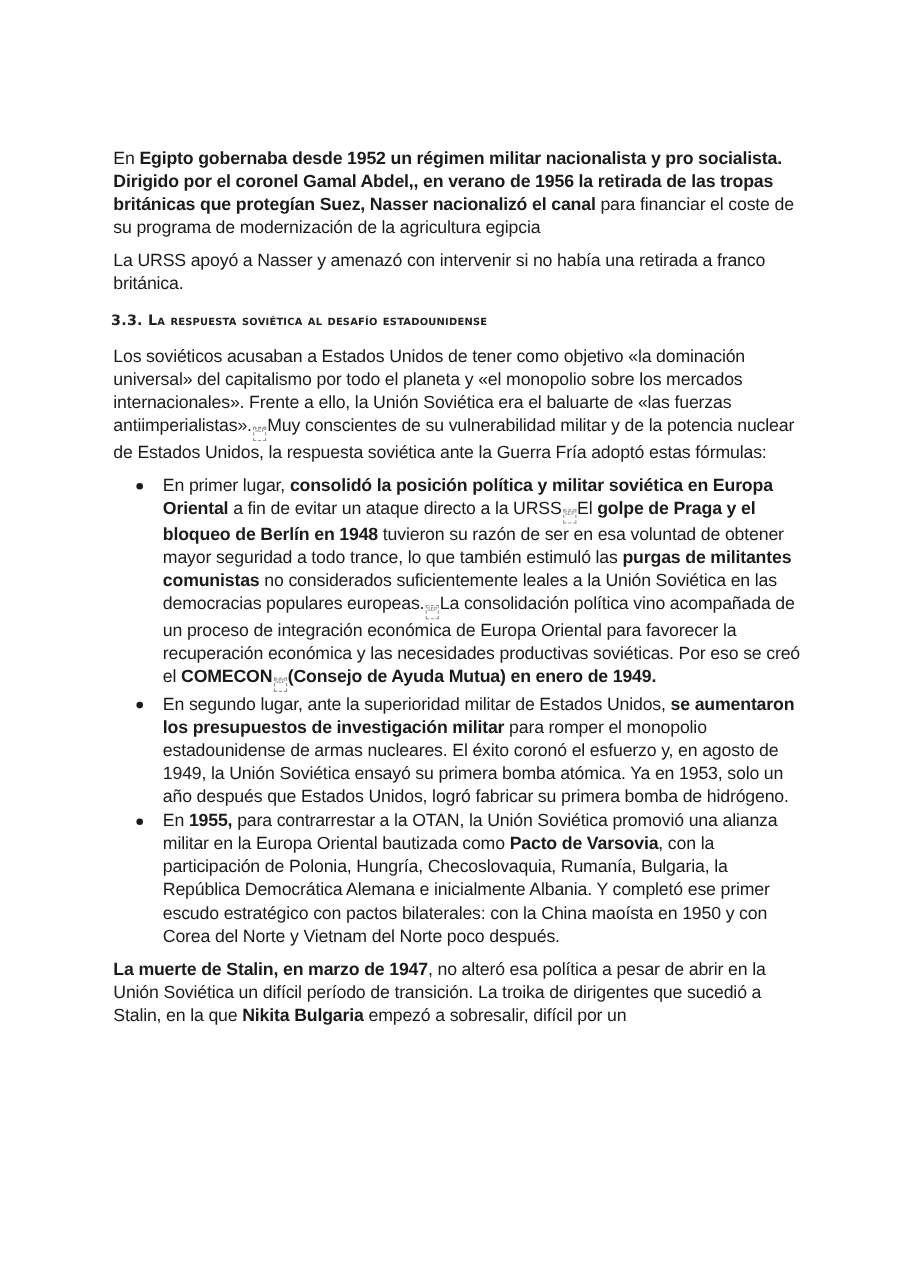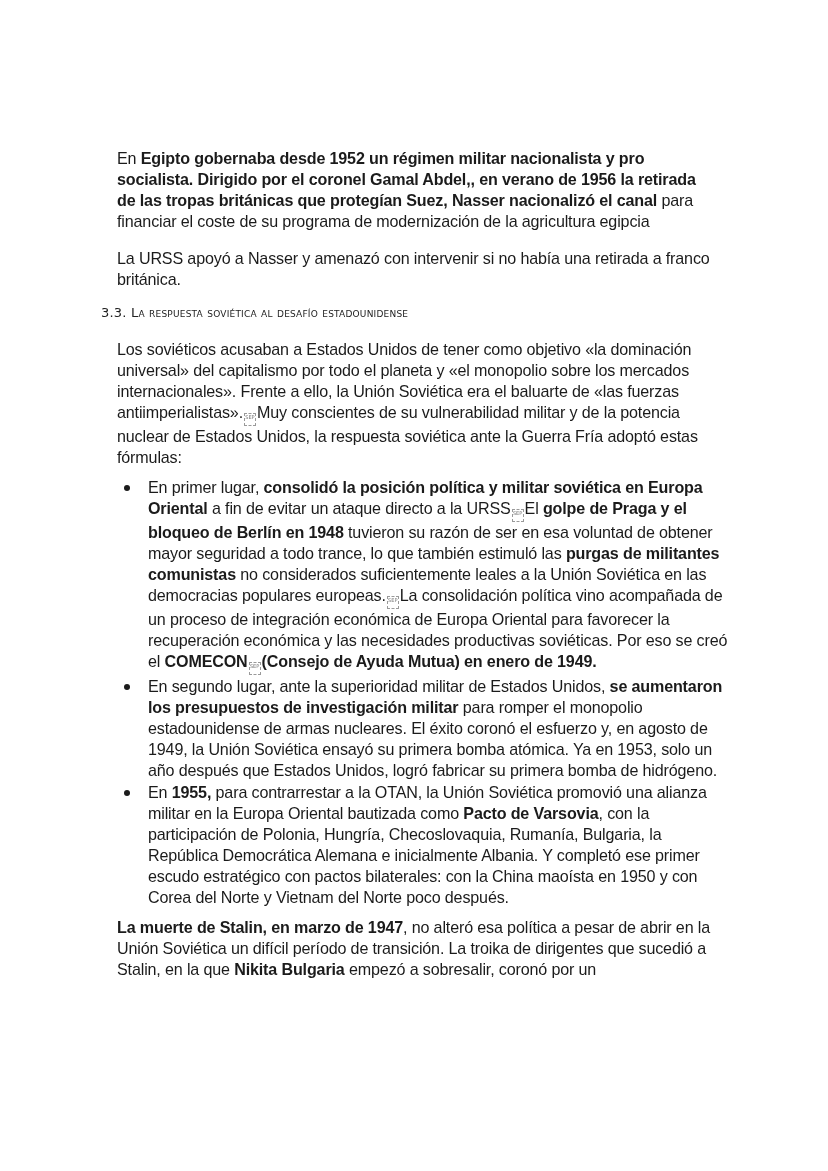--- a/index.html
+++ b/index.html
@@ -15,32 +15,32 @@
       font-family: "Liberation Sans", sans-serif;
       color: #1b1b1b;
     }
     .page {
       position: absolute;
       left: 101px;
       top: 132px;
       width: 630px;
     }
     p {
-      margin: 16px;
+      margin: 2px;
       font-size: 16.1px;
       line-height: 21px;
       letter-spacing: -0.15px;
     }
     .para { margin-bottom: 9px; }
     .para-egipto { margin-bottom: 9px; }
     b { font-weight: bold; }
     .heading {
       font-family: "DejaVu Sans", sans-serif;
       font-size: 13px;
-      font-weight: normal;
+      font-weight: bold;
       font-variant: small-caps;
       letter-spacing: 0.2px;
       color: #222;
       margin: 13px 0 12px 0;
       line-height: 20px;
     }
     .heading .num { font-size: 13px; }
     ul.bullets {
       list-style: none;
       margin: 0;
@@ -104,15 +104,15 @@
     <li>
       <span class="bullet"></span>
       <span>En segundo lugar, ante la superioridad militar de Estados Unidos, </span><b>se aumentaron los presupuestos de investigación militar</b><span> para romper el monopolio estadounidense de armas nucleares. El éxito coronó el esfuerzo y, en agosto de 1949, la Unión Soviética ensayó su primera bomba atómica. Ya en 1953, solo un año después que Estados Unidos, logró fabricar su primera bomba de hidrógeno.</span>
     </li>
     <li>
       <span class="bullet"></span>
       <span>En </span><b>1955,</b><span> para contrarrestar a la OTAN, la Unión Soviética promovió una alianza militar en la Europa Oriental bautizada como </span><b>Pacto de Varsovia</b><span>, con la participación de Polonia, Hungría, Checoslovaquia, Rumanía, Bulgaria, la República Democrática Alemana e inicialmente Albania. Y completó ese primer escudo estratégico con pactos bilaterales: con la China maoísta en 1950 y con Corea del Norte y Vietnam del Norte poco después.</span>
     </li>
   </ul>
 
-  <p class="last-para"><b>La muerte de Stalin, en marzo de 1947</b><span>, no alteró esa política a pesar de abrir en la Unión Soviética un difícil período de transición. La troika de dirigentes que sucedió a Stalin, en la que </span><b>Nikita Bulgaria</b><span> empezó a sobresalir, coronó por un</span></p>
+  <p class="last-para"><b>La muerte de Stalin, en marzo de 1947</b><span>, no alteró esa política a pesar de abrir en la Unión Soviética un difícil período de transición. La troika de dirigentes que sucedió a Stalin, en la que </span><b>Nikita Bulgaria</b><span> empezó a sobresalir, difícil por un</span></p>
 
 </div>
 
 </body></html>

